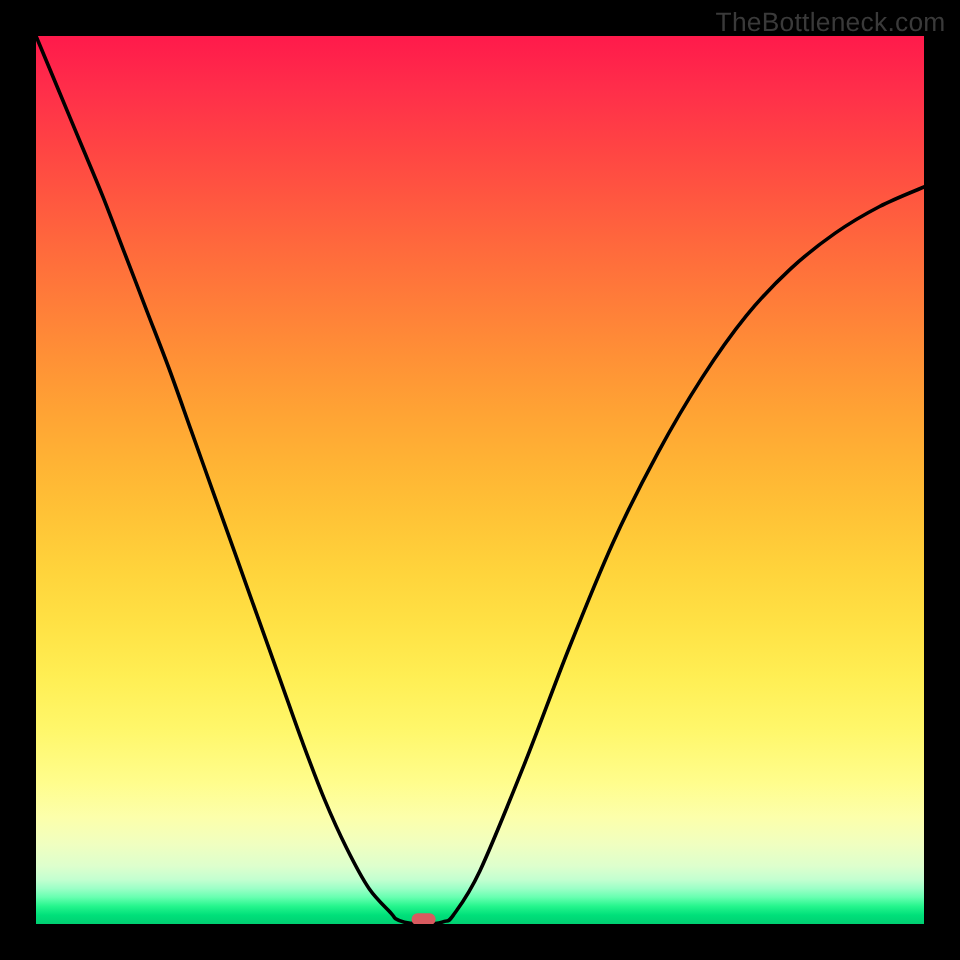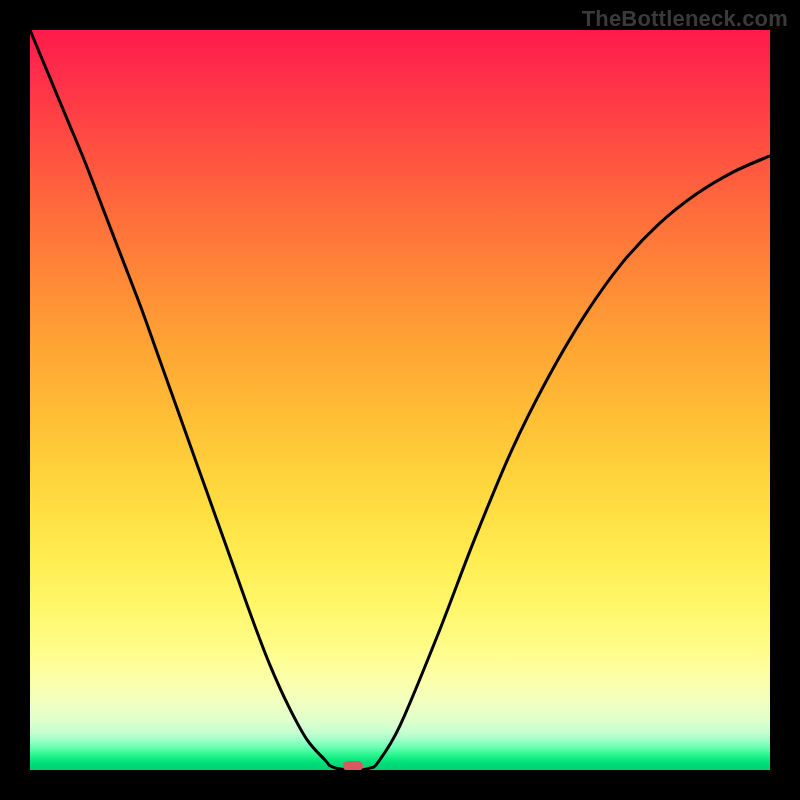--- a/index.html
+++ b/index.html
@@ -9,21 +9,21 @@
     width: 800px;
     height: 800px;
     background: #000;
   }
   .watermark {
     position: absolute;
     top: 6px;
     right: 12px;
     font-family: Arial, Helvetica, sans-serif;
     font-size: 22px;
-    font-weight: 700;
+    font-weight: 400;
     color: #3a3a3a;
     letter-spacing: 0.2px;
     z-index: 5;
   }
   .plot {
     position: absolute;
     left: 30px;
     top: 30px;
     width: 740px;
     height: 740px;

